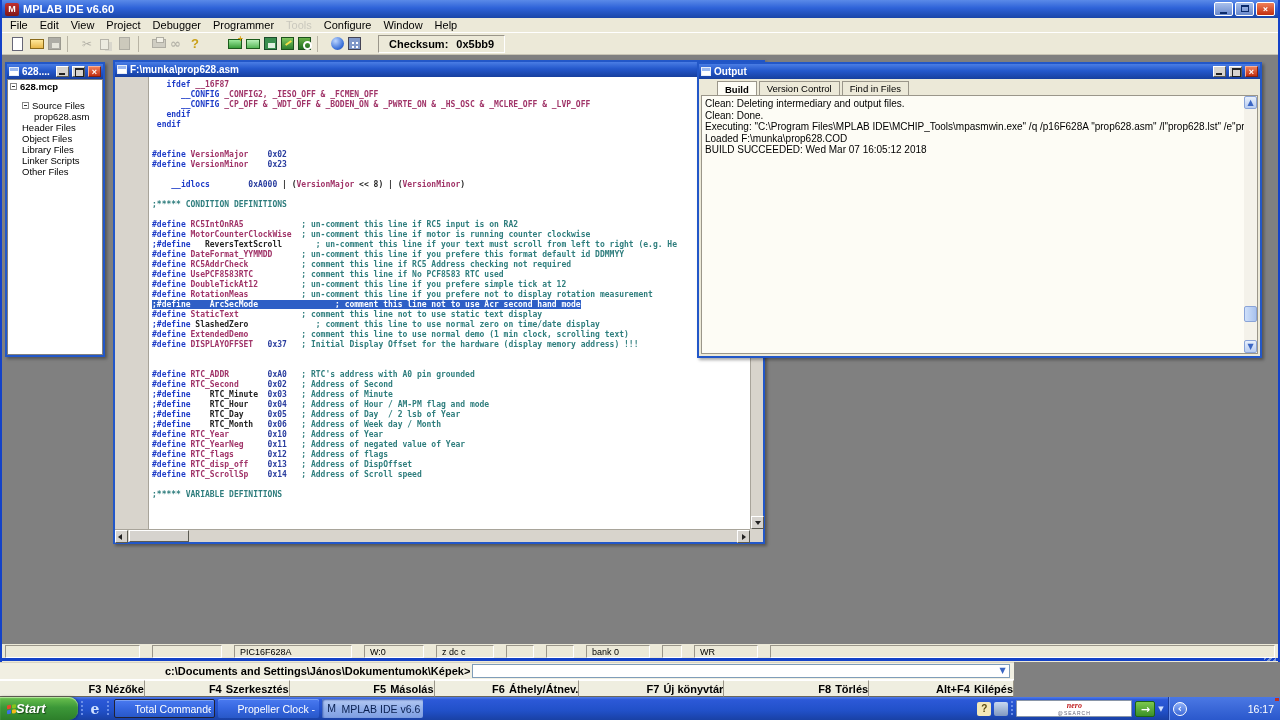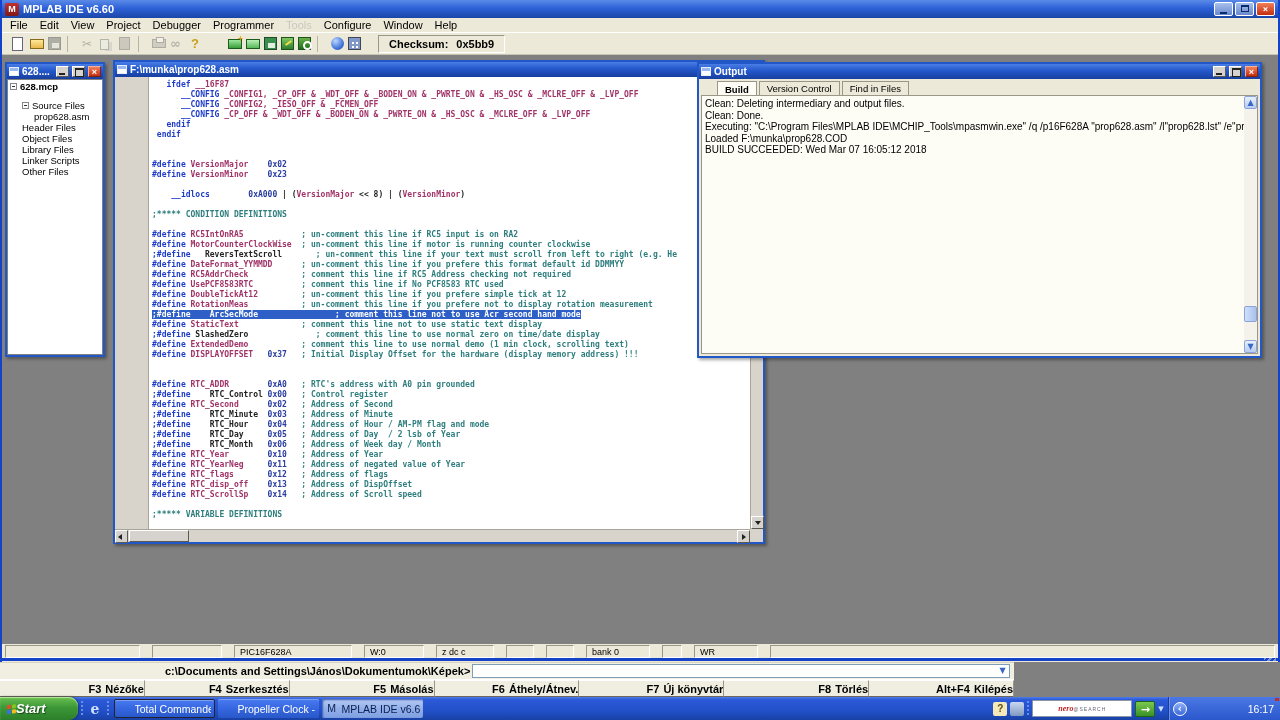--- a/index.html
+++ b/index.html
@@ -168,22 +168,22 @@
   .tbi-firefox{border-radius:50%;background:radial-gradient(circle at 38% 35%,#4a7ad8 0 28%,#ffd24a 32%,#f07a1a 65%,#c84a08);}
   .tbi-mplab{background:linear-gradient(#c03030,#801818);color:#fff;font:bold 9px/14px "Liberation Sans",sans-serif;text-align:center;}
   .task{width:101px;height:19px;margin:0 1.5px;border-radius:2px;flex:0 0 auto;
     background:linear-gradient(180deg,#4a7af0 0%,#3667e0 50%,#2858c8 100%);
     box-shadow:inset 0 1px 0 #7aa0f4;display:flex;align-items:center;gap:3px;padding:0 3px;
     color:#fff;font:10.5px "Liberation Sans",sans-serif;white-space:nowrap;overflow:hidden;}
   .task.active{background:linear-gradient(180deg,#b8ccf4 0%,#93b0ea 50%,#7f9fe2 100%);
     box-shadow:inset 1px 1px 2px #3a5cb0;color:#0a2050;}
   .task .task-label{overflow:hidden;text-overflow:clip;}
   .tb-spacer{flex:1;}
-  .nerobox{width:100px;height:17px;background:#fff;border:1px solid #8a96a8;border-radius:1px;
-    display:flex;flex-direction:row;align-items:center;justify-content:center;flex:0 0 auto;line-height:1;}
+  .nerobox{width:116px;height:17px;background:#fff;border:1px solid #8a96a8;border-radius:1px;
+    display:flex;flex-direction:column;align-items:center;justify-content:center;flex:0 0 auto;line-height:1;}
   .nero1{font:bold italic 8px "Liberation Serif",serif;color:#c02020;}
   .nero2{font:5px "Liberation Sans",sans-serif;color:#667;letter-spacing:1px;}
   .goarrow{width:20px;height:16px;margin:0 3px;border-radius:2px;background:linear-gradient(#7cc84e,#3a9028);
     color:#fff;font:bold 11px/15px "DejaVu Sans",sans-serif;text-align:center;flex:0 0 auto;
     border:1px solid #1e6414;}
   .godrop{color:#cfe0ff;font:bold 7px/16px "DejaVu Sans",sans-serif;margin-right:4px;}
   .tray{height:23px;background:linear-gradient(180deg,#4b78e4,#2a58cc);border-left:1px solid #1a3c9c;
     box-shadow:inset 1px 0 0 #6a92ec;display:flex;align-items:center;gap:3px;padding:0 6px 0 4px;flex:0 0 auto;}
   .chev{width:14px;height:14px;border-radius:50%;background:linear-gradient(#8fb0f8,#3a68d8);
     border:1px solid #fff;color:#fff;font:bold 10px/12px "DejaVu Sans",sans-serif;text-align:center;flex:0 0 auto;}
@@ -312,21 +312,20 @@
         <span class="wicon"></span>
         <span class="t">F:\munka\prop628.asm</span>
         <span class="cbtn min"></span>
         <span class="cbtn max"></span>
         <span class="cbtn close">×</span>
       </div>
       <div class="econtent">
         <div class="gutter"></div>
         <div class="codearea">
             <div class="cl"><span class="d">   ifdef </span><span class="i">__16F87</span></div>
-            <div class="cl"><span class="d">      __CONFIG </span><span class="i">_CONFIG1, _CP_OFF &amp; _WDT_OFF &amp; _BODEN_ON &amp; _PWRTE_ON &amp; _HS_OSC &amp; _MCLRE_OFF &amp; _LVP_OFF</span></div>
             <div class="cl"><span class="d">      __CONFIG </span><span class="i">_CONFIG2, _IESO_OFF &amp; _FCMEN_OFF</span></div>
             <div class="cl"><span class="d">      __CONFIG </span><span class="i">_CP_OFF &amp; _WDT_OFF &amp; _BODEN_ON &amp; _PWRTE_ON &amp; _HS_OSC &amp; _MCLRE_OFF &amp; _LVP_OFF</span></div>
             <div class="cl"><span class="d">   endif</span></div>
             <div class="cl"><span class="d"> endif</span></div>
             <div class="cl"></div>
             <div class="cl"></div>
             <div class="cl"><span class="d">#define </span><span class="i">VersionMajor</span><span class="p">    </span><span class="n">0x02</span></div>
             <div class="cl"><span class="d">#define </span><span class="i">VersionMinor</span><span class="p">    </span><span class="n">0x23</span></div>
             <div class="cl"></div>
             <div class="cl"><span class="d">    __idlocs</span><span class="p">        </span><span class="n">0xA000</span><span class="p"> | (</span><span class="i">VersionMajor</span><span class="p"> &lt;&lt; 8) | (</span><span class="i">VersionMinor</span><span class="p">)</span></div>
@@ -342,21 +341,20 @@
             <div class="cl"><span class="d">#define </span><span class="i">DoubleTickAt12</span><span class="c">         ; un-comment this line if you prefere simple tick at 12</span></div>
             <div class="cl"><span class="d">#define </span><span class="i">RotationMeas</span><span class="c">           ; un-comment this line if you prefere not to display rotation measurement</span></div>
             <div class="cl sel"><span class="d">;#define</span><span class="p">    ArcSecMode</span><span class="c">                ; comment this line not to use Acr second hand mode</span></div>
             <div class="cl"><span class="d">#define </span><span class="i">StaticText</span><span class="c">             ; comment this line not to use static text display</span></div>
             <div class="cl"><span class="d">;#define</span><span class="p"> SlashedZero</span><span class="c">              ; comment this line to use normal zero on time/date display</span></div>
             <div class="cl"><span class="d">#define </span><span class="i">ExtendedDemo</span><span class="c">           ; comment this line to use normal demo (1 min clock, scrolling text)</span></div>
             <div class="cl"><span class="d">#define </span><span class="i">DISPLAYOFFSET</span><span class="p">   </span><span class="n">0x37</span><span class="c">   ; Initial Display Offset for the hardware (display memory address) !!!</span></div>
             <div class="cl"></div>
             <div class="cl"></div>
             <div class="cl"><span class="d">#define </span><span class="i">RTC_ADDR</span><span class="p">        </span><span class="n">0xA0</span><span class="c">   ; RTC's address with A0 pin grounded</span></div>
-            <div class="cl"><span class="d">;#define</span><span class="p">    RTC_Control </span><span class="n">0x00</span><span class="c">   ; Control register</span></div>
             <div class="cl"><span class="d">#define </span><span class="i">RTC_Second</span><span class="p">      </span><span class="n">0x02</span><span class="c">   ; Address of Second</span></div>
             <div class="cl"><span class="d">;#define</span><span class="p">    RTC_Minute  </span><span class="n">0x03</span><span class="c">   ; Address of Minute</span></div>
             <div class="cl"><span class="d">;#define</span><span class="p">    RTC_Hour    </span><span class="n">0x04</span><span class="c">   ; Address of Hour / AM-PM flag and mode</span></div>
             <div class="cl"><span class="d">;#define</span><span class="p">    RTC_Day     </span><span class="n">0x05</span><span class="c">   ; Address of Day  / 2 lsb of Year</span></div>
             <div class="cl"><span class="d">;#define</span><span class="p">    RTC_Month   </span><span class="n">0x06</span><span class="c">   ; Address of Week day / Month</span></div>
             <div class="cl"><span class="d">#define </span><span class="i">RTC_Year</span><span class="p">        </span><span class="n">0x10</span><span class="c">   ; Address of Year</span></div>
             <div class="cl"><span class="d">#define </span><span class="i">RTC_YearNeg</span><span class="p">     </span><span class="n">0x11</span><span class="c">   ; Address of negated value of Year</span></div>
             <div class="cl"><span class="d">#define </span><span class="i">RTC_flags</span><span class="p">       </span><span class="n">0x12</span><span class="c">   ; Address of flags</span></div>
             <div class="cl"><span class="d">#define </span><span class="i">RTC_disp_off</span><span class="p">    </span><span class="n">0x13</span><span class="c">   ; Address of DispOffset</span></div>
             <div class="cl"><span class="d">#define </span><span class="i">RTC_ScrollSp</span><span class="p">    </span><span class="n">0x14</span><span class="c">   ; Address of Scroll speed</span></div>

